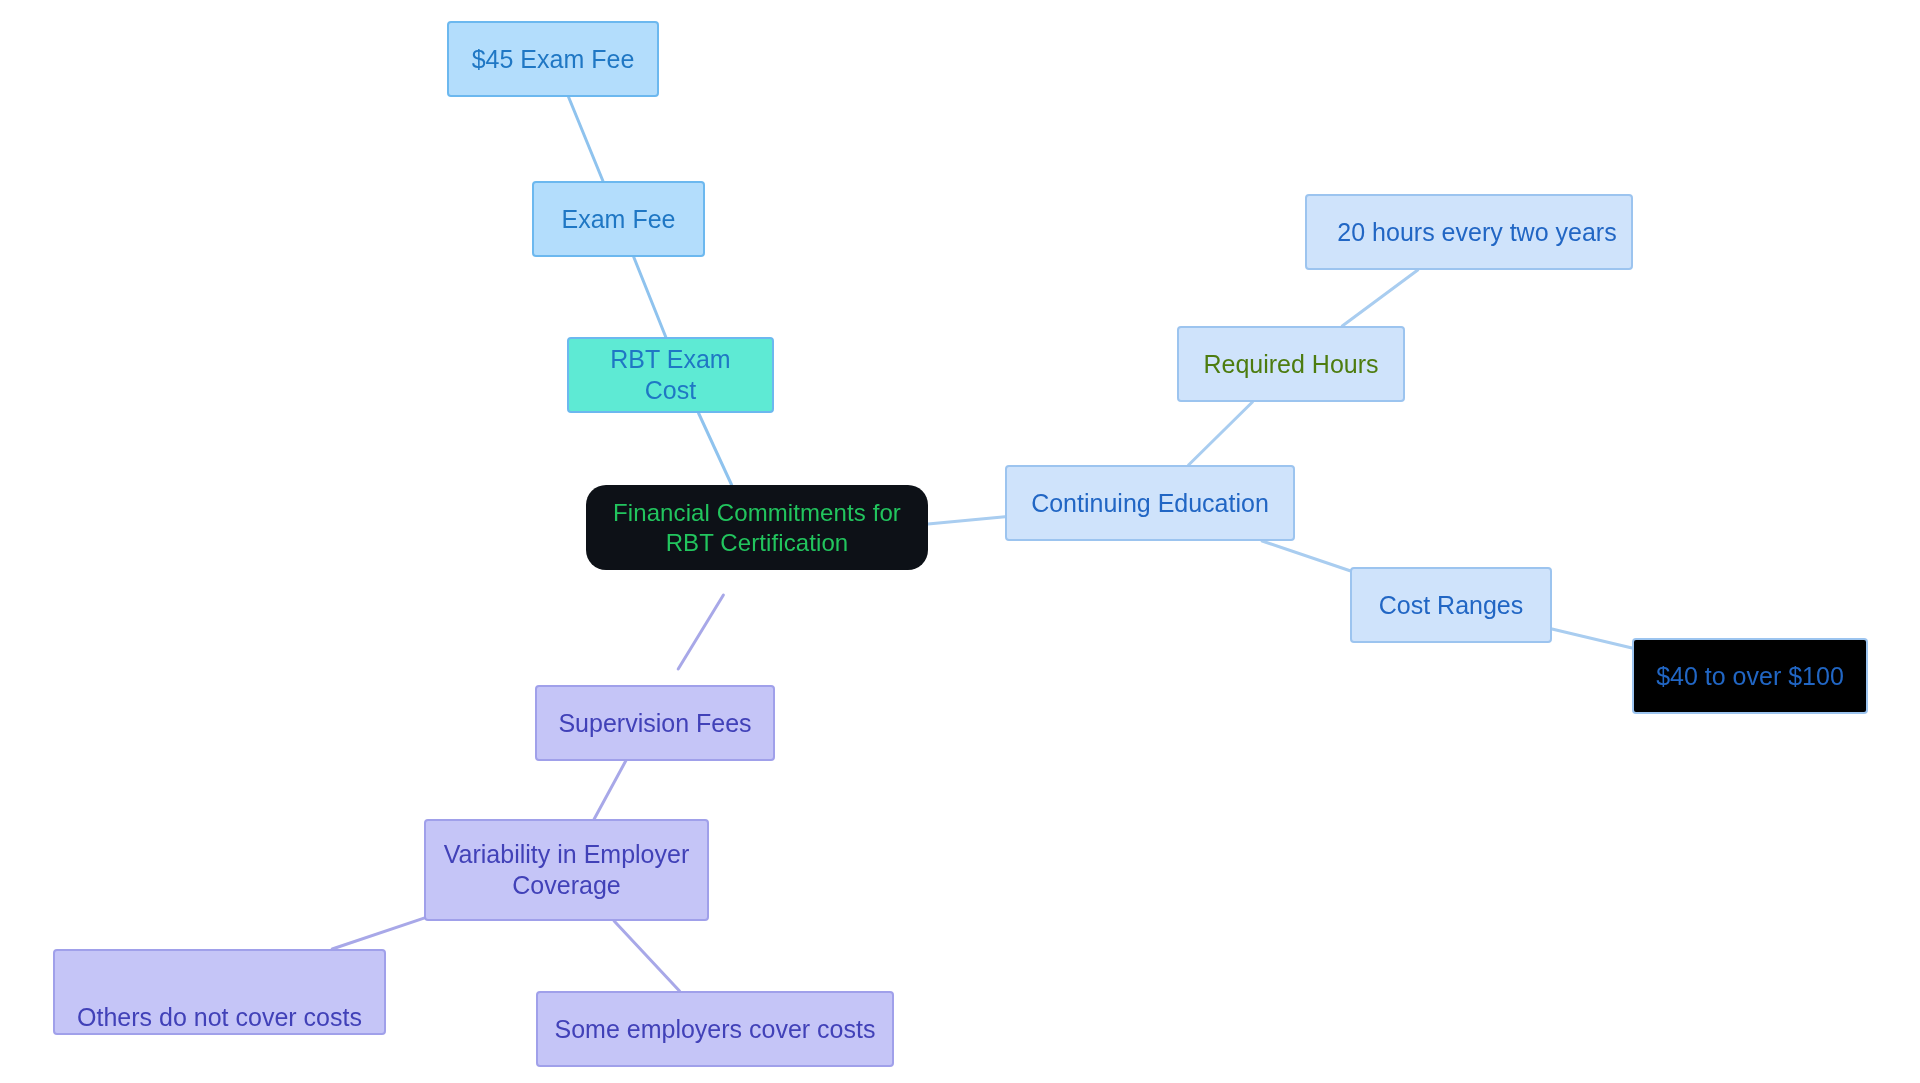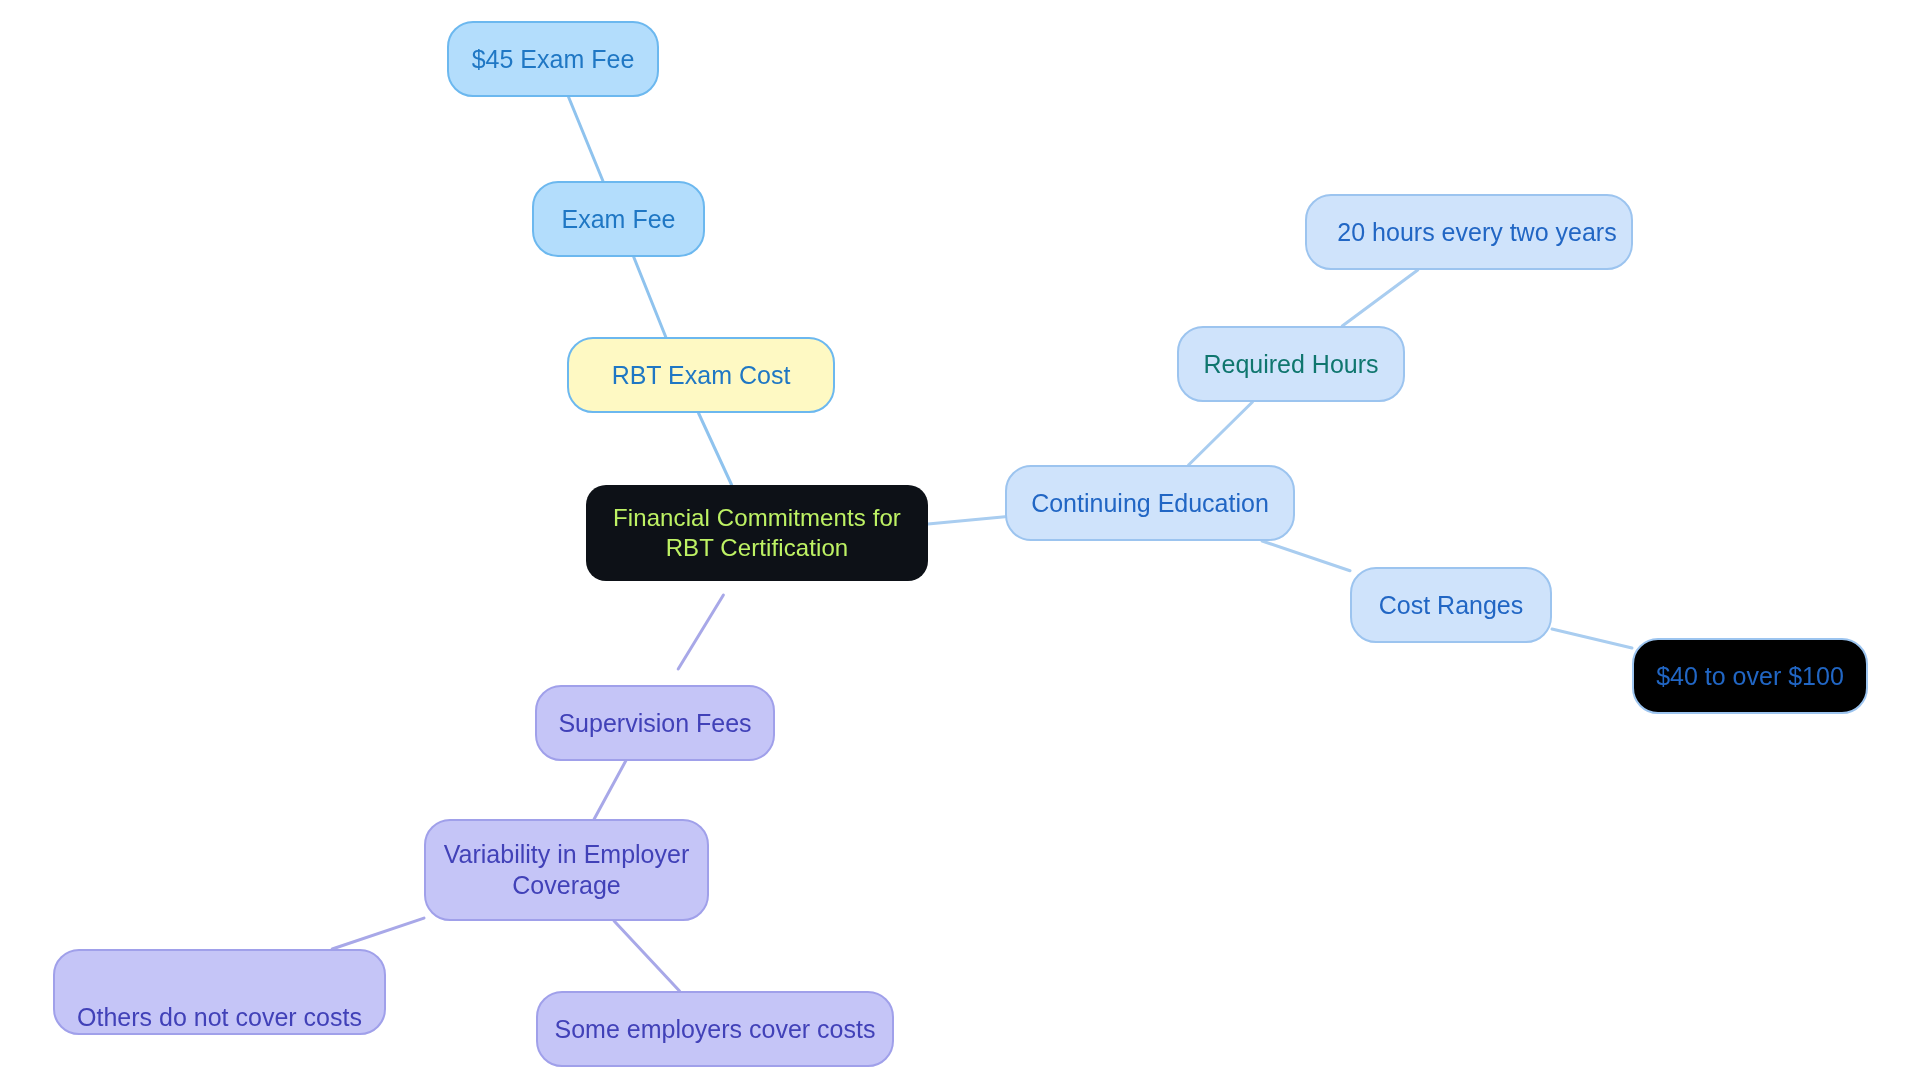--- a/index.html
+++ b/index.html
@@ -27,21 +27,21 @@
   }
   .node {
     position: absolute;
     box-sizing: border-box;
     display: flex;
     align-items: center;
     justify-content: center;
     text-align: center;
     border-style: solid;
     border-width: 2px;
-    border-radius: 26px;
+    border-radius: 4px;
     line-height: 1.24;
     white-space: pre-line;
     padding: 0 14px;
     z-index: 2;
   }
   .node.root {
     border-radius: 20px;
     border-width: 0;
     font-size: 24px;
     letter-spacing: 0.1px;
@@ -62,27 +62,27 @@
       <line x1="1188.546762589928" y1="465" x2="1252.453237410072" y2="402" stroke="#a9cdf0" stroke-width="3" stroke-linecap="round"></line>
       <line x1="1342.2424242424242" y1="326" x2="1417.7575757575758" y2="270" stroke="#a9cdf0" stroke-width="3" stroke-linecap="round"></line>
       <line x1="1262.137254901961" y1="541" x2="1350" y2="570.7740863787376" stroke="#a9cdf0" stroke-width="3" stroke-linecap="round"></line>
       <line x1="1552" y1="628.9832775919732" x2="1632" y2="647.9799331103679" stroke="#a9cdf0" stroke-width="3" stroke-linecap="round"></line>
       <line x1="723.4071856287425" y1="595" x2="678.2095808383234" y2="669" stroke="#a8a8e8" stroke-width="3" stroke-linecap="round"></line>
       <line x1="634.3680981595091" y1="745" x2="594.1901840490798" y2="819" stroke="#a8a8e8" stroke-width="3" stroke-linecap="round"></line>
       <line x1="424" y1="918.0475504322767" x2="332.20085470085473" y2="949" stroke="#a8a8e8" stroke-width="3" stroke-linecap="round"></line>
       <line x1="614.1320754716982" y1="921" x2="679.5094339622641" y2="991" stroke="#a8a8e8" stroke-width="3" stroke-linecap="round"></line>
     </svg>
   <div id="node-layer">
-      <div class="node root" style="left: 586px; top: 485px; width: 342px; height: 96px; background: rgb(13, 17, 23); border-color: rgb(13, 17, 23); color: #bef264;"><span>Financial Commitments for
+      <div class="node root" style="left: 586px; top: 485px; width: 342px; height: 85px; background: rgb(13, 17, 23); border-color: rgb(13, 17, 23); color: #22c55e;"><span>Financial Commitments for
 RBT Certification</span></div>
-      <div class="node lvl1" style="left: 567px; top: 337px; width: 268px; height: 76px; background: #fef9c3; border-color: rgb(108, 184, 239); color: rgb(31, 119, 196);"><span>RBT Exam Cost</span></div>
+      <div class="node lvl1" style="left: 567px; top: 337px; width: 207px; height: 76px; background: #5eead4; border-color: rgb(108, 184, 239); color: rgb(31, 119, 196);"><span>RBT Exam Cost</span></div>
       <div class="node lvl2" style="left: 532px; top: 181px; width: 173px; height: 76px; background: rgb(179, 221, 252); border-color: rgb(108, 184, 239); color: rgb(31, 119, 196);"><span>Exam Fee</span></div>
       <div class="node lvl3" style="left: 447px; top: 21px; width: 212px; height: 76px; background: rgb(179, 221, 252); border-color: rgb(108, 184, 239); color: rgb(31, 119, 196);"><span>$45 Exam Fee</span></div>
       <div class="node lvl1" style="left: 1005px; top: 465px; width: 290px; height: 76px; background: rgb(207, 227, 251); border-color: rgb(156, 196, 239); color: rgb(33, 102, 196);"><span>Continuing Education</span></div>
-      <div class="node lvl2" style="left: 1177px; top: 326px; width: 228px; height: 76px; background: rgb(207, 227, 251); border-color: rgb(156, 196, 239); color: #0f766e;"><span>Required Hours</span></div>
+      <div class="node lvl2" style="left: 1177px; top: 326px; width: 228px; height: 76px; background: rgb(207, 227, 251); border-color: rgb(156, 196, 239); color: #4d7c0f;"><span>Required Hours</span></div>
       <div class="node lvl3" style="left: 1305px; top: 194px; width: 328px; height: 76px; background: rgb(207, 227, 251); border-color: rgb(156, 196, 239); color: rgb(33, 102, 196); padding-left: 30px;"><span>20 hours every two years</span></div>
       <div class="node lvl2" style="left: 1350px; top: 567px; width: 202px; height: 76px; background: rgb(207, 227, 251); border-color: rgb(156, 196, 239); color: rgb(33, 102, 196);"><span>Cost Ranges</span></div>
       <div class="node lvl3" style="left: 1632px; top: 638px; width: 236px; height: 76px; background: #000000; border-color: rgb(156, 196, 239); color: rgb(33, 102, 196);"><span>$40 to over $100</span></div>
       <div class="node lvl1" style="left: 535px; top: 669px; width: 240px; height: 76px; background: rgb(197, 197, 247); border-color: rgb(160, 160, 234); color: rgb(65, 65, 184); margin-top: 16px;"><span>Supervision Fees</span></div>
       <div class="node lvl2" style="left: 424px; top: 819px; width: 285px; height: 102px; background: rgb(197, 197, 247); border-color: rgb(160, 160, 234); color: rgb(65, 65, 184);"><span>Variability in Employer
 Coverage</span></div>
       <div class="node lvl3" style="left: 53px; top: 949px; width: 333px; height: 86px; background: rgb(197, 197, 247); border-color: rgb(160, 160, 234); color: rgb(65, 65, 184); align-items: flex-end;"><span>Others do not cover costs</span></div>
       <div class="node lvl3" style="left: 536px; top: 991px; width: 358px; height: 76px; background: rgb(197, 197, 247); border-color: rgb(160, 160, 234); color: rgb(65, 65, 184);"><span>Some employers cover costs</span></div>
     </div>
 </div>

